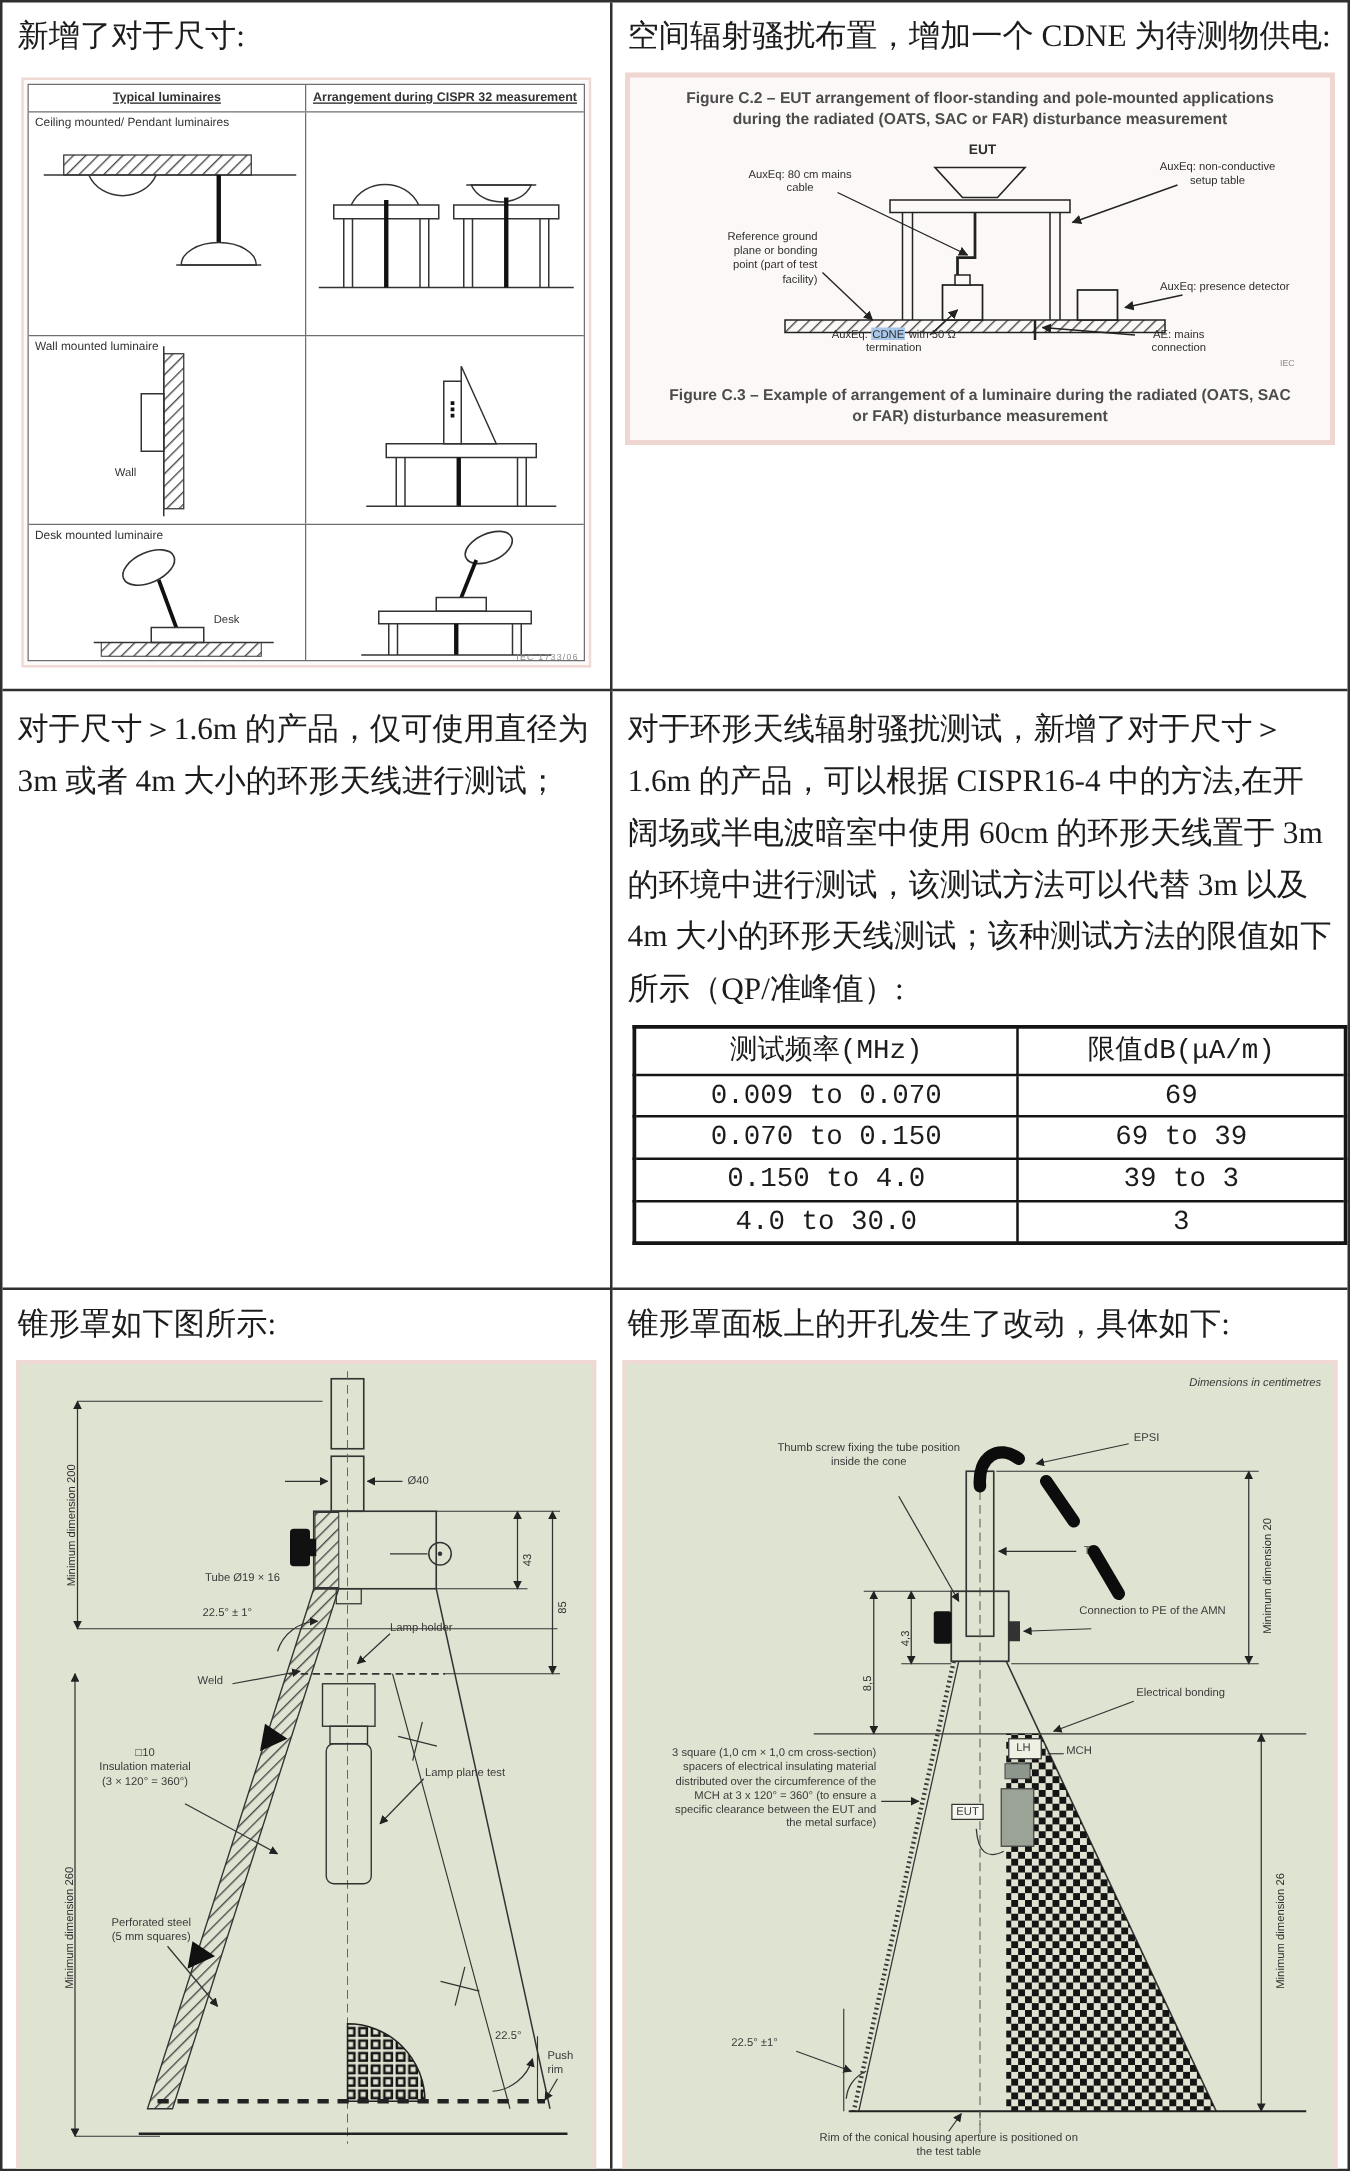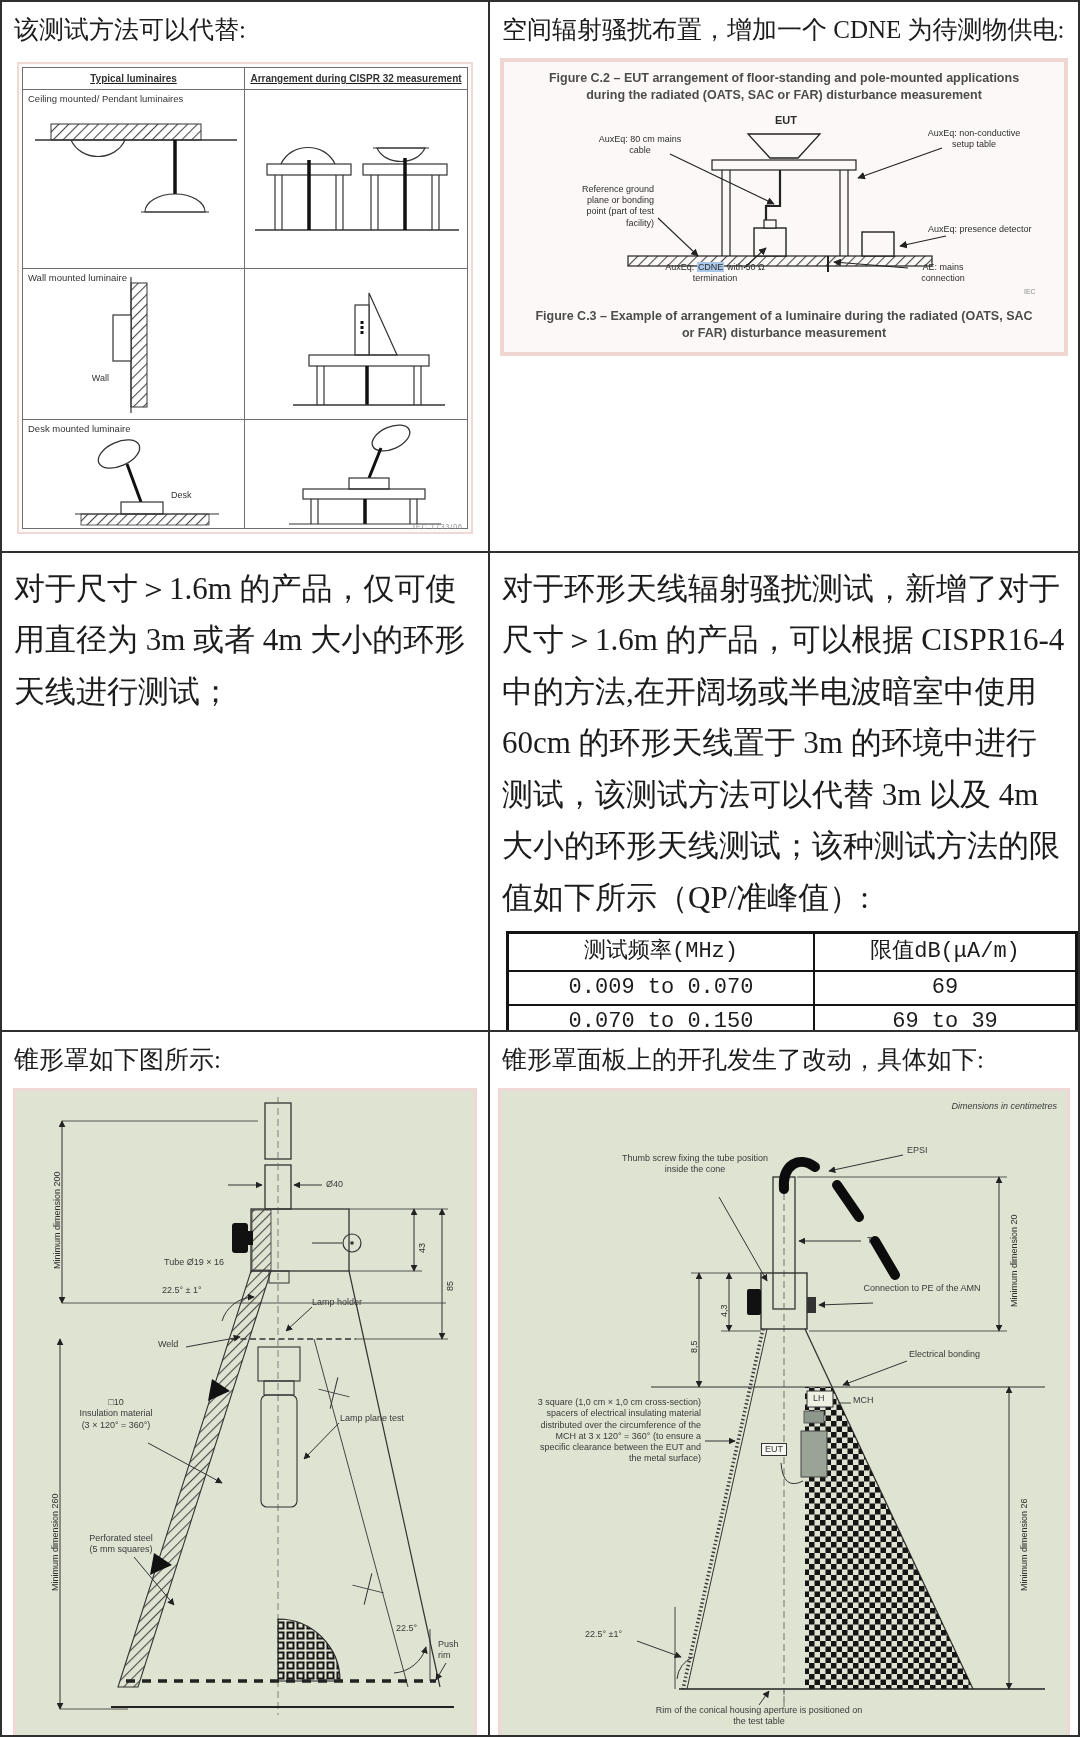--- a/index.html
+++ b/index.html
@@ -4,21 +4,21 @@
 <style>
   html,body{margin:0;padding:0;background:#e8e8e8;}
   .page{width:1080px;height:1737px;background:#ffffff;position:relative;margin:0 auto;
         font-family:"Liberation Serif",serif;color:#1c1c1c;box-sizing:border-box;}
   .grid{position:absolute;inset:0;display:grid;grid-template-columns:488px 1fr;
         grid-template-rows:551px 479px 1fr;border:2px solid #2f2f2f;box-sizing:border-box;}
   .cell{position:relative;overflow:hidden;border-right:2px solid #2f2f2f;border-bottom:2px solid #2f2f2f;box-sizing:border-box;}
   .cell.last-col{border-right:none;}
   .cell.last-row{border-bottom:none;}
   .zh-title{font-size:25px;line-height:1.6;padding:8px 12px 0 12px;}
-  .zh-text{font-size:31px;line-height:1.66;padding:10px 12px 0 12px;}
+  .zh-text{font-size:25px;line-height:1.66;padding:10px 12px 0 12px;}
 
   
   .fig1{margin:12px auto 0 auto;width:452px;border:2px solid #f0d9d4;background:#fdfbfa;position:relative;}
   .fig1-inner{border:1px solid #6f6f6f;margin:3px;background:#fff;}
   .fig1 .frow{display:grid;grid-template-columns:1fr 1fr;border-bottom:1px solid #6f6f6f;}
   .fig1 .frow:last-of-type{border-bottom:none;}
   .fig1 .fcell{position:relative;border-right:1px solid #6f6f6f;overflow:hidden;}
   .fig1 .fcell:last-child{border-right:none;}
   .fig1 .fh{font-family:"Liberation Sans",sans-serif;font-weight:bold;font-size:10px;color:#333;
             text-align:center;padding:5px 2px;}
@@ -80,21 +80,21 @@
     <marker id="ar" viewBox="0 0 10 10" refX="9" refY="5" markerWidth="7" markerHeight="7" orient="auto-start-reverse">
       <path d="M0,0L10,5L0,10z" fill="#222"></path>
     </marker>
   </defs>
 </svg>
 
 <div class="page">
 <div class="grid">
 
   <div class="cell">
-    <div class="zh-title">该测试方法可以代替:</div>
+    <div class="zh-title">新增了对于尺寸:</div>
 
     <div class="fig1">
       <div class="fig1-inner">
         <div class="frow" style="border-bottom:1px solid #6f6f6f;text-decoration:underline;">
           <div class="fcell fh">Typical luminaires</div>
           <div class="fcell fh">Arrangement during CISPR 32 measurement</div>
         </div>
         <div class="frow" style="height:178px;">
           <div class="fcell">
             <div class="rlab">Ceiling mounted/ Pendant luminaires</div>

